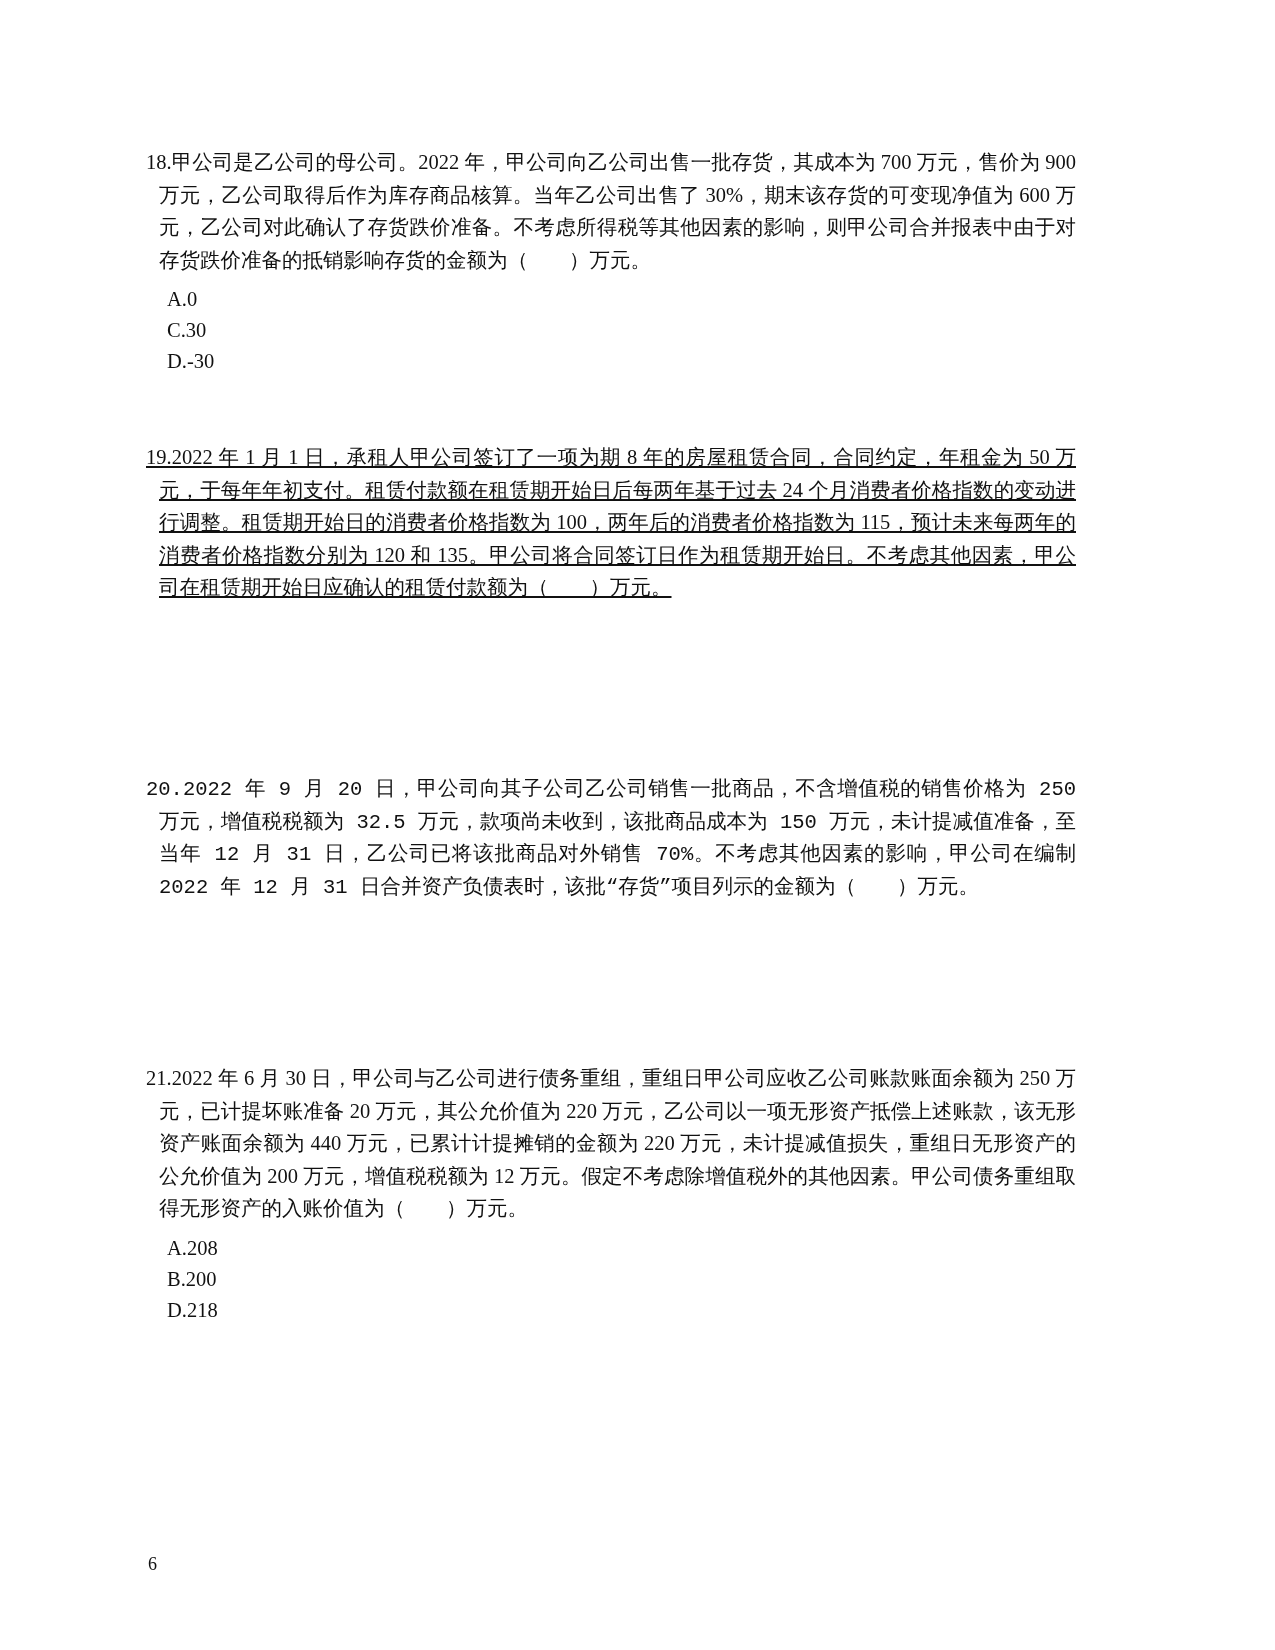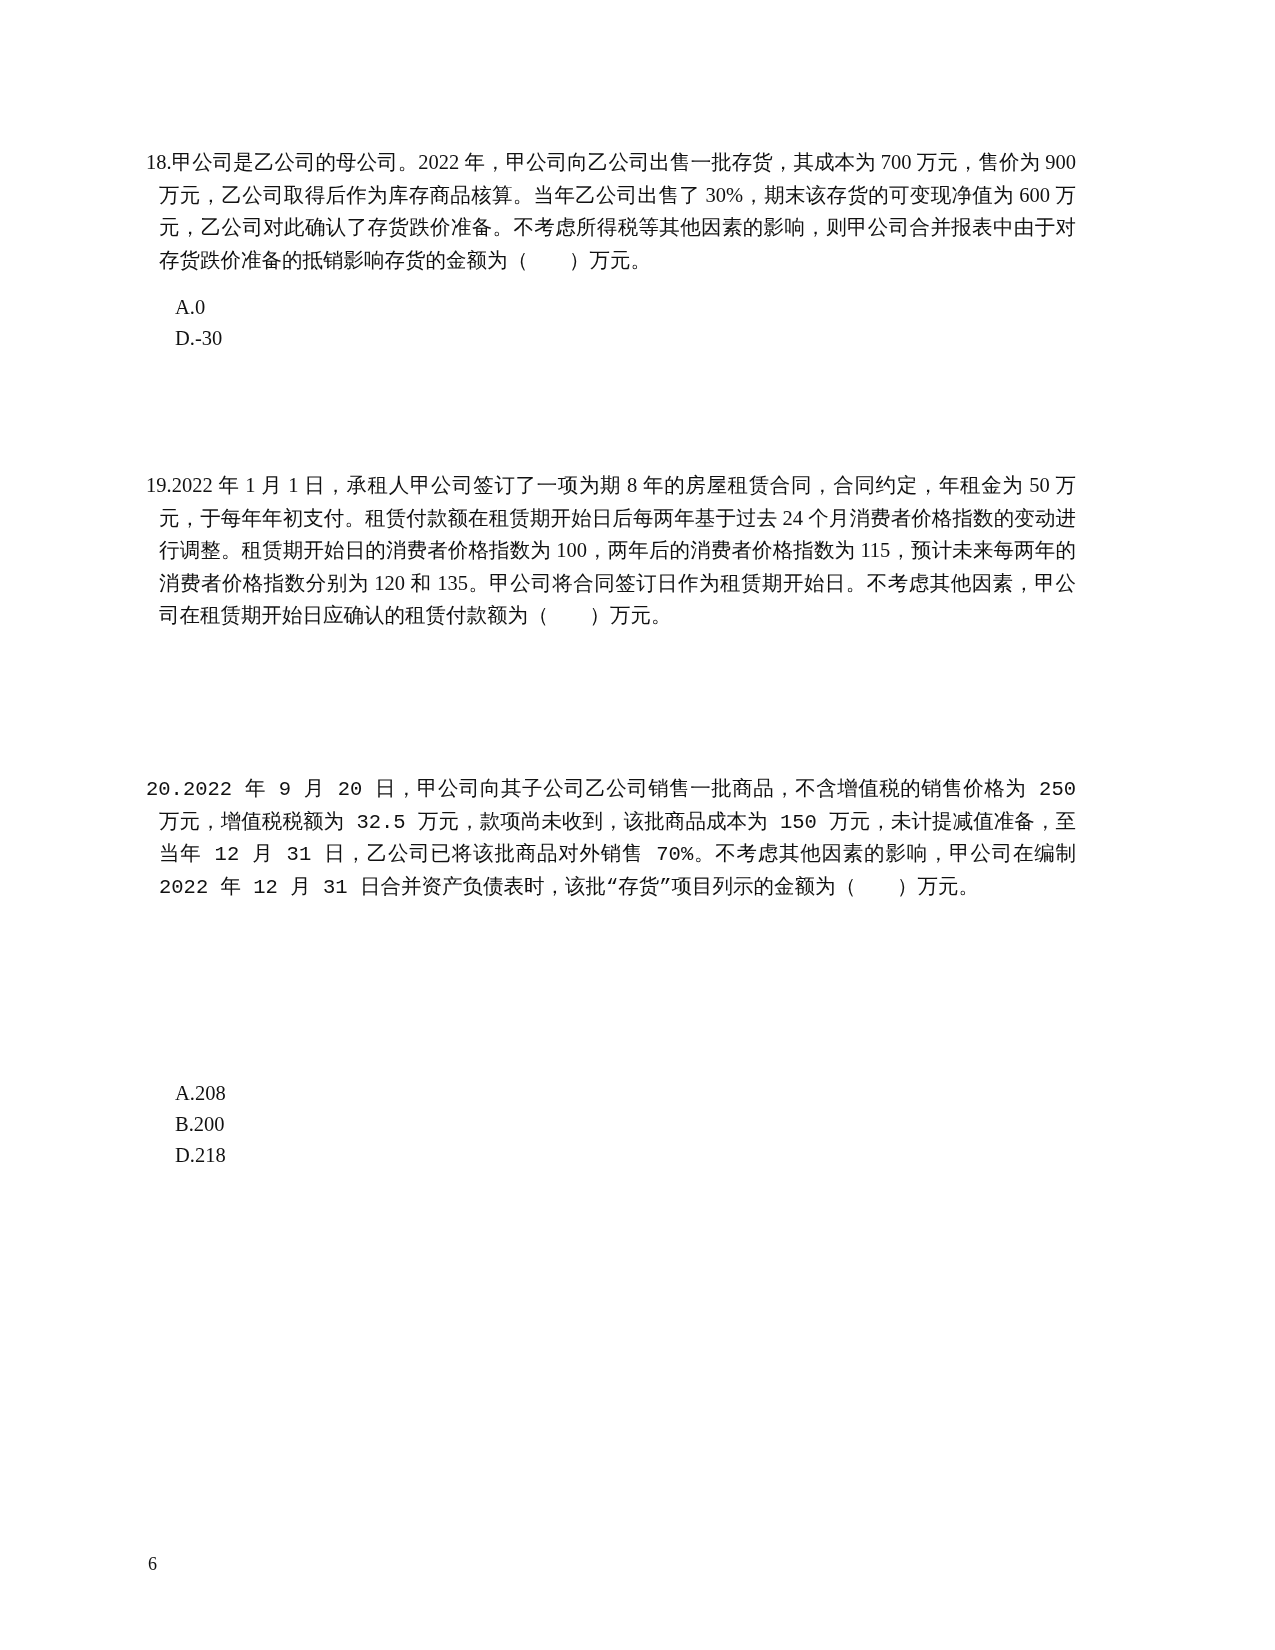--- a/index.html
+++ b/index.html
@@ -29,62 +29,64 @@
     }
     .q-stem {
       font-size: 20.5px;
       line-height: 32.5px;
       text-align: justify;
       text-indent: -13px;
       padding-left: 13px;
       margin: 0;
     }
     .q-options {
-      margin: 16px;
+      margin: 8px;
       padding: 0;
       list-style: none;
     }
     .q-option {
       font-size: 20.5px;
       line-height: 31px;
       padding-left: 13px;
     }
     .page-number {
       position: absolute;
       left: 148px;
       top: 1554px;
       font-size: 18px;
     }
     #q18 { top: 146px; }
-    #q19 { top: 469px; }
+    #q19 { top: 441px; text-decoration: underline; }
     #q20 { top: 774px; font-family: Liberation Mono, monospace; }
     #q21 { top: 1062px; }
   </style>
 </head>
 <body>
 
 <div class="page">
 
   <div class="question" id="q18">
     <p class="q-stem">18.甲公司是乙公司的母公司。2022 年，甲公司向乙公司出售一批存货，其成本为 700 万元，售价为 900 万元，乙公司取得后作为库存商品核算。当年乙公司出售了 30%，期末该存货的可变现净值为 600 万元，乙公司对此确认了存货跌价准备。不考虑所得税等其他因素的影响，则甲公司合并报表中由于对存货跌价准备的抵销影响存货的金额为（　　）万元。</p>
     <ul class="q-options">
       <li class="q-option">A.0</li>
+      <li class="q-option">C.30</li>
       <li class="q-option">D.-30</li>
     </ul>
   </div>
 
   <div class="question" id="q19">
     <p class="q-stem">19.2022 年 1 月 1 日，承租人甲公司签订了一项为期 8 年的房屋租赁合同，合同约定，年租金为 50 万元，于每年年初支付。租赁付款额在租赁期开始日后每两年基于过去 24 个月消费者价格指数的变动进行调整。租赁期开始日的消费者价格指数为 100，两年后的消费者价格指数为 115，预计未来每两年的消费者价格指数分别为 120 和 135。甲公司将合同签订日作为租赁期开始日。不考虑其他因素，甲公司在租赁期开始日应确认的租赁付款额为（　　）万元。</p>
   </div>
 
   <div class="question" id="q20">
     <p class="q-stem">20.2022 年 9 月 20 日，甲公司向其子公司乙公司销售一批商品，不含增值税的销售价格为 250 万元，增值税税额为 32.5 万元，款项尚未收到，该批商品成本为 150 万元，未计提减值准备，至当年 12 月 31 日，乙公司已将该批商品对外销售 70%。不考虑其他因素的影响，甲公司在编制 2022 年 12 月 31 日合并资产负债表时，该批“存货”项目列示的金额为（　　）万元。</p>
   </div>
 
   <div class="question" id="q21">
+    <p class="q-stem">21.2022 年 6 月 30 日，甲公司与乙公司进行债务重组，重组日甲公司应收乙公司账款账面余额为 250 万元，已计提坏账准备 20 万元，其公允价值为 220 万元，乙公司以一项无形资产抵偿上述账款，该无形资产账面余额为 440 万元，已累计计提摊销的金额为 220 万元，未计提减值损失，重组日无形资产的公允价值为 200 万元，增值税税额为 12 万元。假定不考虑除增值税外的其他因素。甲公司债务重组取得无形资产的入账价值为（　　）万元。</p>
     <ul class="q-options">
       <li class="q-option">A.208</li>
       <li class="q-option">B.200</li>
       <li class="q-option">D.218</li>
     </ul>
   </div>
 
   <div class="page-number">6</div>
 
 </div>

